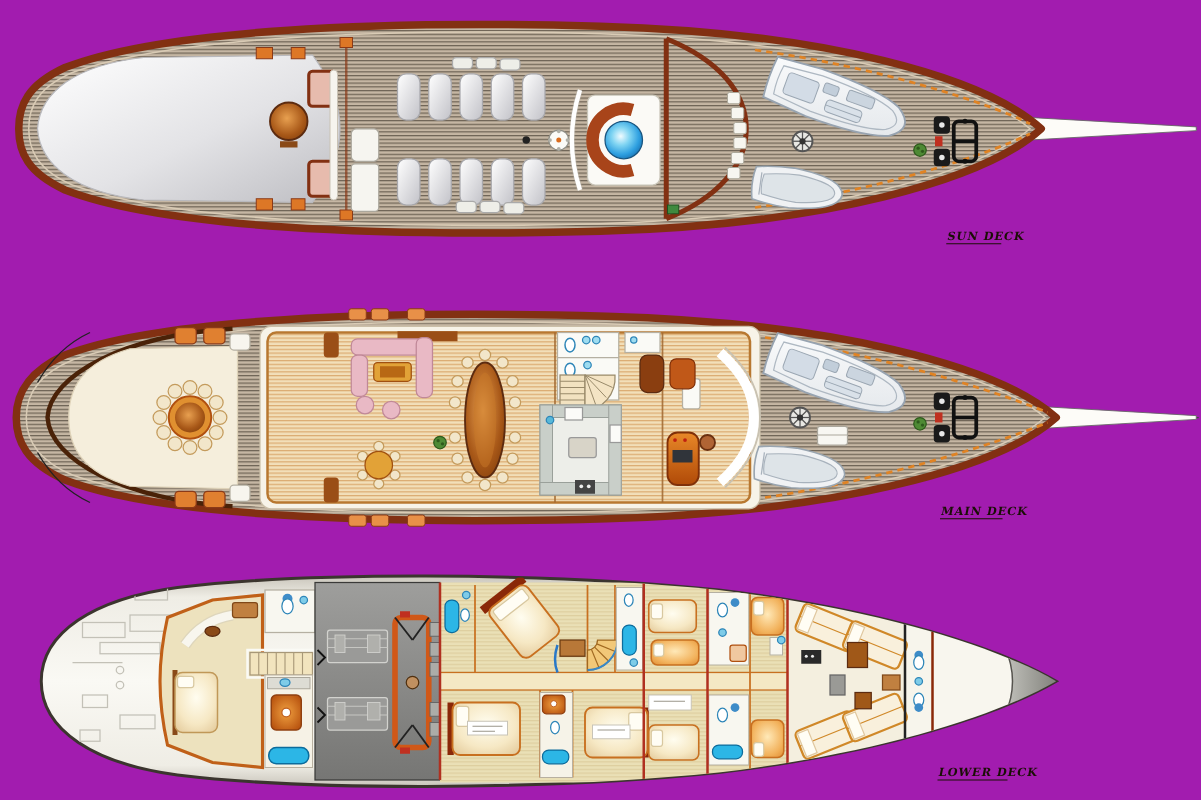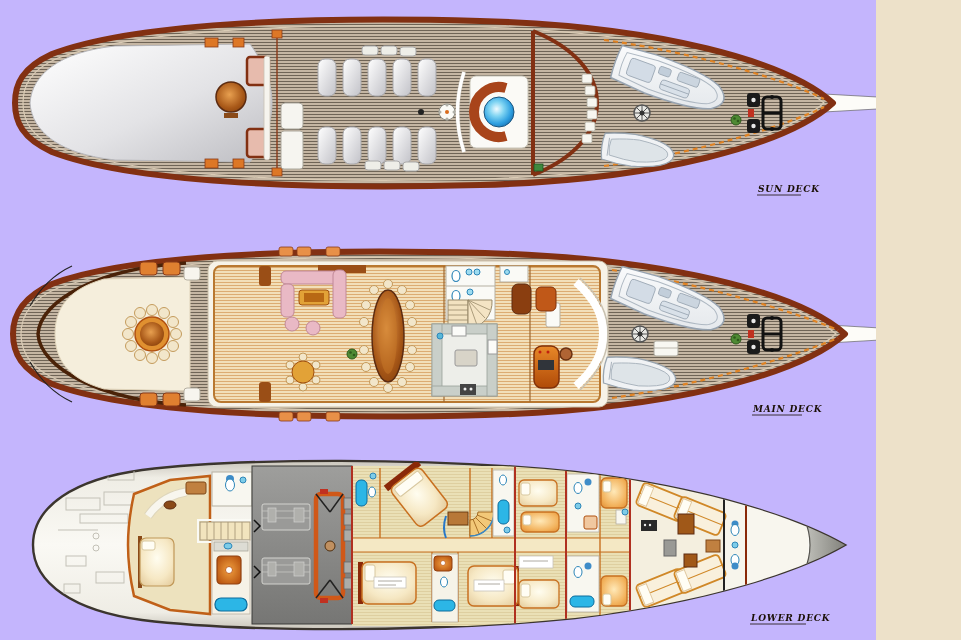--- a/index.html
+++ b/index.html
@@ -1,16 +1,16 @@
 <!DOCTYPE html>
 <html><head>
 <meta charset="utf-8">
 <style>
   html,body{margin:0;padding:0;background:#EDE1C9;}
-  .canvas{position:relative;width:876px;height:640px;background:#c4b5fd;overflow:hidden;}
+  .canvas{position:relative;width:961px;height:640px;background:#a21caf;overflow:hidden;}
   svg{position:absolute;left:0;top:0;}
   .deck-label{font:italic bold 9px "DejaVu Serif", serif;fill:#1A0F05;letter-spacing:0.8px;}
 </style>
 </head>
 <body>
 
 <div class="canvas">
 <svg width="961" height="640" viewBox="0 0 961 640">
 <defs>
   <pattern id="pSun" width="4" height="3" patternUnits="userSpaceOnUse">

